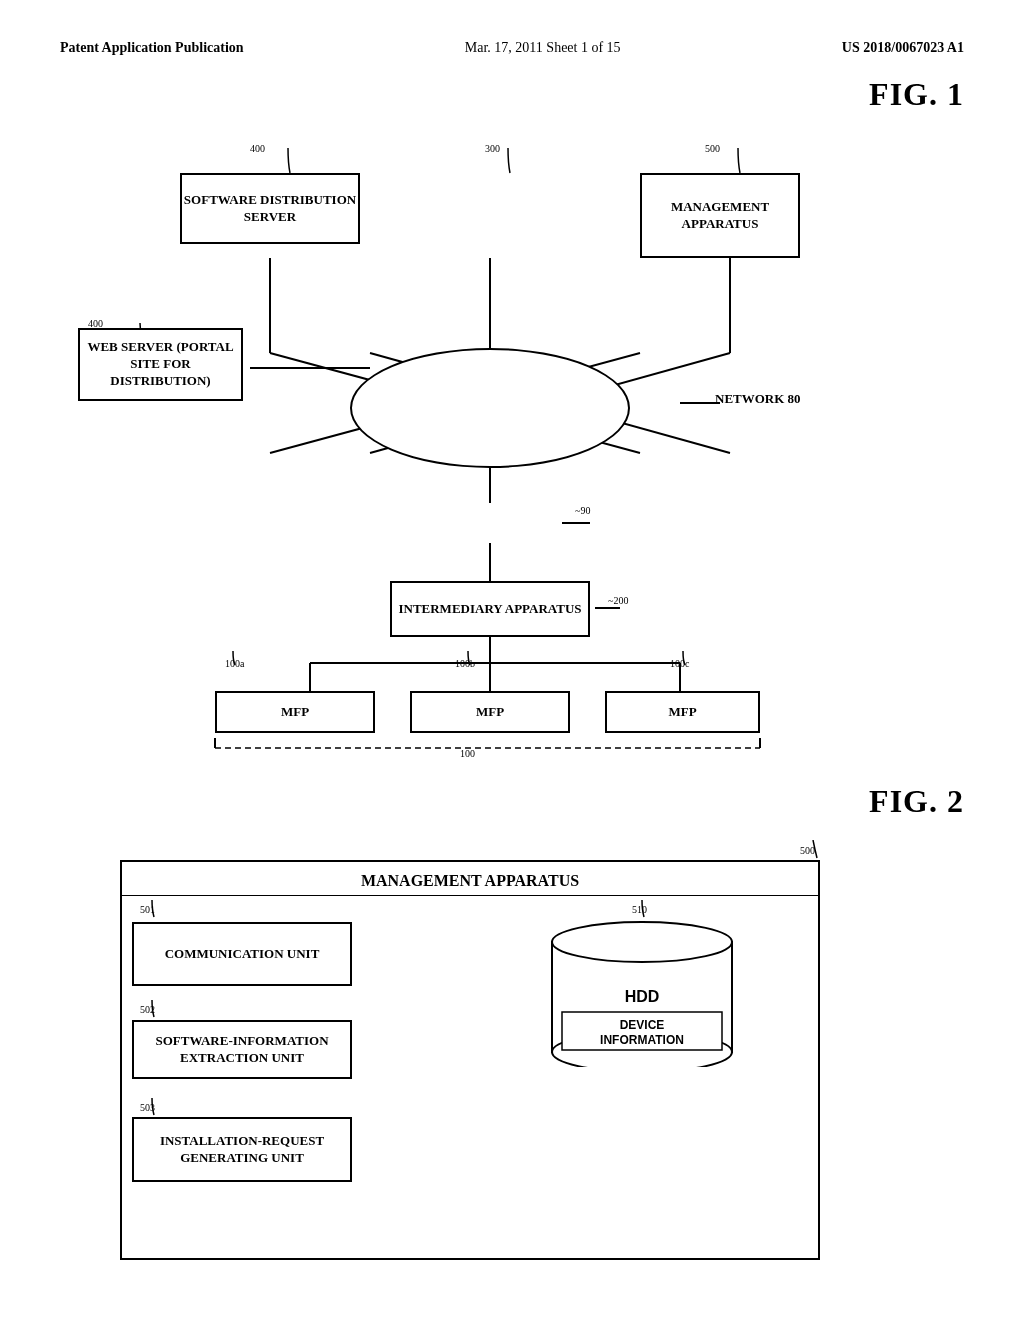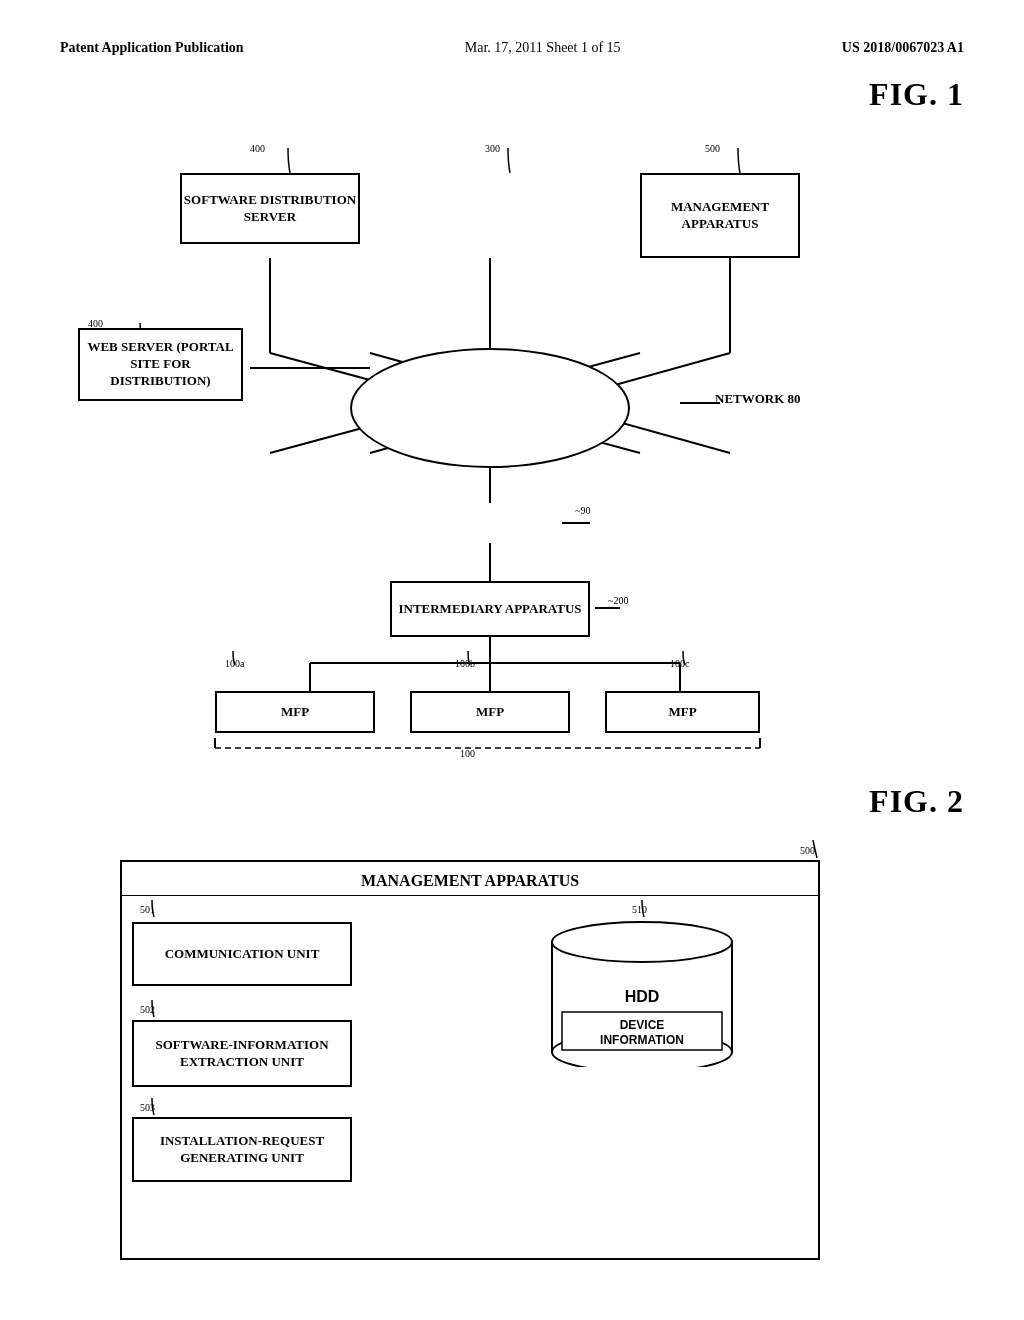--- a/index.html
+++ b/index.html
@@ -252,21 +252,21 @@
           <text x="100" y="112" text-anchor="middle" font-size="12" font-weight="bold" font-family="Arial, sans-serif">DEVICE</text>
           <text x="100" y="127" text-anchor="middle" font-size="12" font-weight="bold" font-family="Arial, sans-serif">INFORMATION</text>
         </svg>
       </div>
 
       <div class="num-label" style="left:18px; top:142px;">502</div>
       <svg style="position:absolute;top:138px;left:8px;width:40px;height:18px;pointer-events:none;" viewBox="0 0 40 18">
         <path d="M 22 0 Q 22 10 24 17" fill="none" stroke="#000" stroke-width="1.5"></path>
       </svg>
 
-      <div class="box" style="left:10px; top:158px; width:220px; height:67px;">SOFTWARE-INFORMATION EXTRACTION UNIT</div>
+      <div class="box" style="left:10px; top:158px; width:220px; height:59px;">SOFTWARE-INFORMATION EXTRACTION UNIT</div>
 
       <div class="num-label" style="left:18px; top:240px;">503</div>
       <svg style="position:absolute;top:236px;left:8px;width:40px;height:18px;pointer-events:none;" viewBox="0 0 40 18">
         <path d="M 22 0 Q 22 10 24 17" fill="none" stroke="#000" stroke-width="1.5"></path>
       </svg>
 
       <div class="box" style="left:10px; top:255px; width:220px; height:65px;">INSTALLATION-REQUEST GENERATING UNIT</div>
 
     </div>
 

